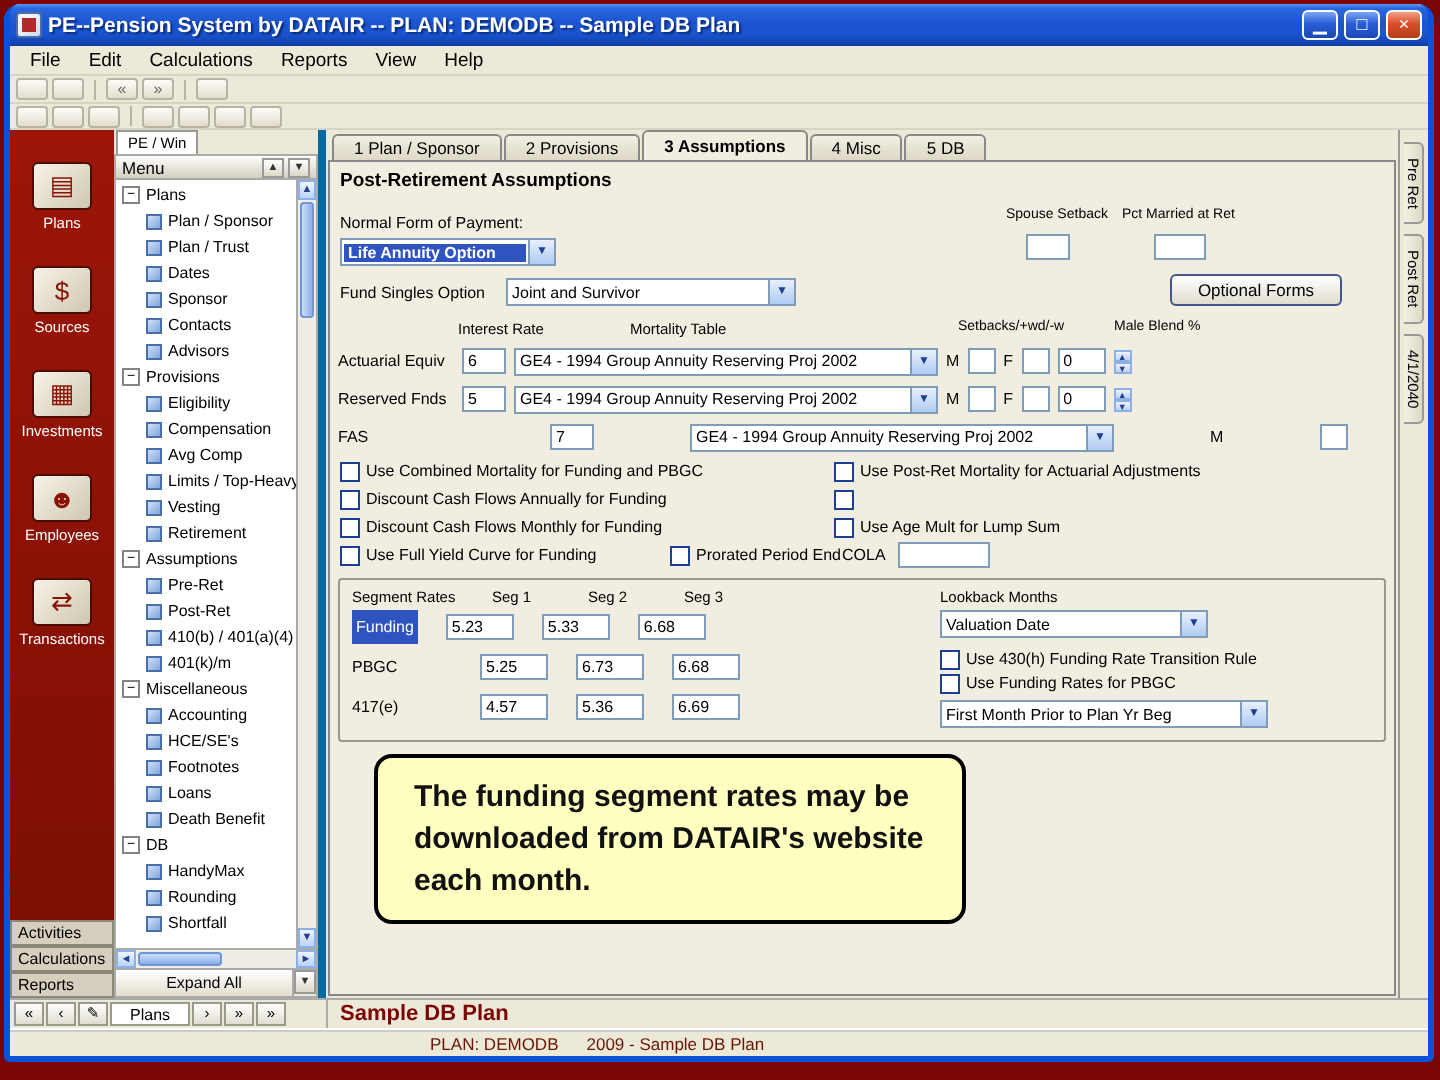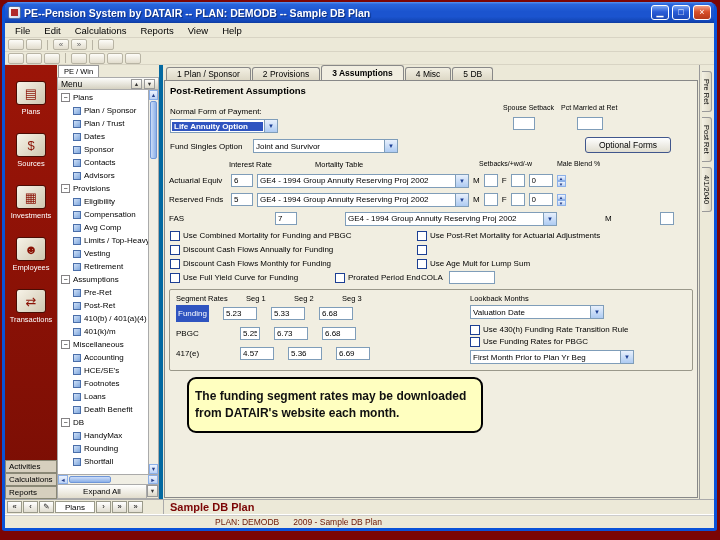--- a/index.html
+++ b/index.html
@@ -80,22 +80,22 @@
   .mrow{position:absolute;left:4px;display:flex;align-items:center;gap:4px;height:15px;}
   .mlab{width:58px;font-size:8px;white-space:nowrap;overflow:hidden;flex:none;}
   .mf{font-size:8px;flex:none;}
   .spin{display:flex;flex-direction:column;width:9px;flex:none;}
   .spin span{height:6px;font-size:4.5px;line-height:6px;text-align:center;border:1px solid #8cb0e8;background:linear-gradient(#eef3fd,#bcd2f5);color:#27408b;}
   .group{position:absolute;border:1px solid #9a988a;border-radius:2px;background:#F1EEE1;}
   .srow{position:absolute;left:6px;display:flex;align-items:center;gap:14px;height:15px;}
   .slab{width:50px;font-size:8px;flex:none;}
   .hl{background:#2f54c0;color:#fff;padding:4px 2px;width:auto;}
   .gl{position:absolute;font-size:7.5px;white-space:nowrap;}
-  .callout{position:absolute;background:#FFFFC0;border:2px solid #000;border-radius:9px;padding:9px 6px;
-           font-size:12px;font-weight:bold;line-height:1.4;color:#111;}
+  .callout{position:absolute;background:#FFFFC0;border:2px solid #000;border-radius:9px;padding:9px 18px;
+           font-size:15px;font-weight:bold;line-height:1.4;color:#111;}
   
   .rightstrip{width:15px;flex:none;background:#ECE9D8;border-left:1px solid #999;display:flex;flex-direction:column;align-items:center;padding-top:6px;gap:5px;}
   .vtab{writing-mode:vertical-rl;font-size:7.5px;border:1px solid #999;border-left:0;background:linear-gradient(90deg,#f4f1e4,#ddd8c6);
         padding:7px 0;border-radius:0 3px 3px 0;white-space:nowrap;}
   
   .navrow{height:15px;flex:none;display:flex;align-items:center;background:#ECE9D8;border-top:1px solid #aaa;}
   .nav-left{width:158px;flex:none;display:flex;align-items:center;gap:1px;padding:0 2px;}
   .nav-btn{width:15px;height:12px;font-size:7.5px;line-height:10px;text-align:center;border:1px solid #9a9a8a;
            background:linear-gradient(#fff,#e0ddd0);font-family:inherit;padding:0;}
   .nav-tab{font-size:8px;background:#fff;border:1px solid #9a9a8a;padding:0 9px;height:12px;line-height:11px;}
@@ -461,21 +461,21 @@
           <span class="gl" style="left:172px;top:4px;">Seg 3</span>
           <div id="segRows">
               <div class="srow" style="top: 16px;">
                 <span class="slab hl">Funding</span>
                 <input class="inp2" readonly="" value="5.23" style="width: 34px;">
                 <input class="inp2" readonly="" value="5.33" style="width: 34px;">
                 <input class="inp2" readonly="" value="6.68" style="width: 34px;">
               </div>
               <div class="srow" style="top: 36px;">
                 <span class="slab">PBGC</span>
-                <input class="inp2" readonly="" value="5.25" style="width: 20px;">
+                <input class="inp2" readonly="" value="5.25" style="width: 34px;">
                 <input class="inp2" readonly="" value="6.73" style="width: 34px;">
                 <input class="inp2" readonly="" value="6.68" style="width: 34px;">
               </div>
               <div class="srow" style="top: 56px;">
                 <span class="slab">417(e)</span>
                 <input class="inp2" readonly="" value="4.57" style="width: 34px;">
                 <input class="inp2" readonly="" value="5.36" style="width: 34px;">
                 <input class="inp2" readonly="" value="6.69" style="width: 34px;">
               </div>
             </div>

